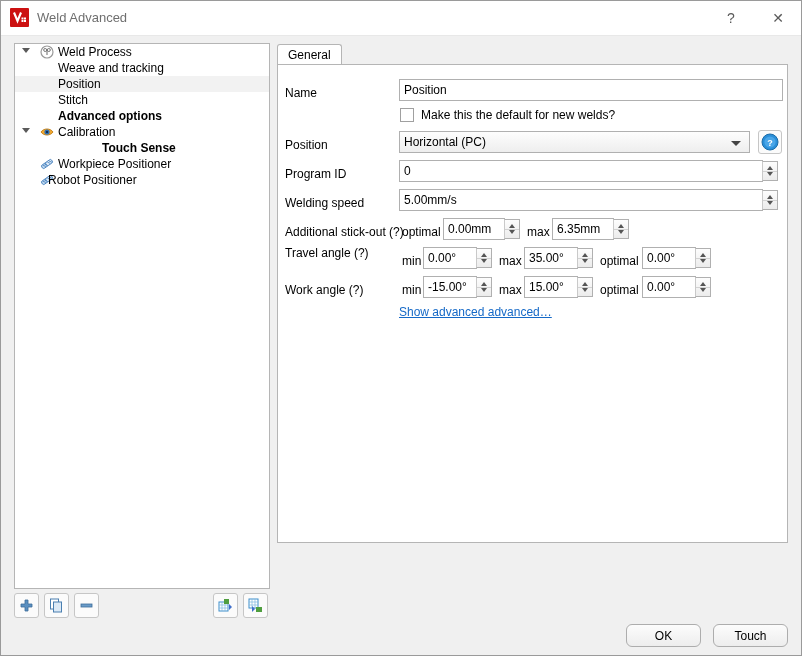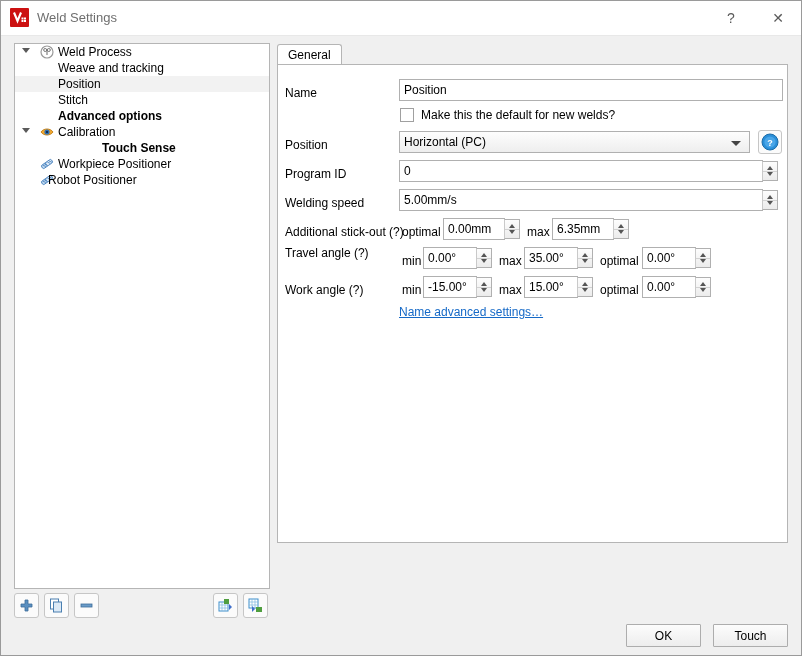--- a/index.html
+++ b/index.html
@@ -179,21 +179,21 @@
     text-decoration:underline;
     cursor:pointer;
   }
 
   
   .dlg-btn {
     position:absolute; top:623px;
     width:75px; height:23px;
     background:linear-gradient(#fcfcfc,#ededed);
     border:1px solid #adadad;
-    border-radius:1px;
+    border-radius:6px;
     font-size:12px;
     display:flex; align-items:center; justify-content:center;
     color:#000;
   }
   #btn-ok { left:625px; }
   #btn-cancel { left:712px; }
 </style>
 </head>
 <body>
 
@@ -202,21 +202,21 @@
   <div id="titlebar">
     <div id="app-icon">
       <svg width="15" height="15" viewBox="0 0 15 15">
         <path d="M2 2.5 L5.5 11 L9 2.5" stroke="#ffffff" stroke-width="2.1" fill="none"></path>
         <rect x="9.5" y="7.5" width="2" height="2" fill="#ffffff"></rect>
         <rect x="12" y="7.5" width="2" height="2" fill="#ffffff"></rect>
         <rect x="9.5" y="10" width="2" height="2" fill="#ffffff"></rect>
         <rect x="12" y="10" width="2" height="2" fill="#ffffff"></rect>
       </svg>
     </div>
-    <div id="title-text">Weld Settings</div>
+    <div id="title-text">Weld Advanced</div>
     <div class="tb-btn" id="tb-help">
       <span>?</span>
     </div>
     <div class="tb-btn" id="tb-close">
       <span>✕</span>
     </div>
   </div>
 
   <div id="tree-panel">
     <div id="tree-rows">
@@ -410,21 +410,21 @@
         <span class="dn"></span>
     </div>
     <div class="inline-label" style="left:322px; top:218px;">optimal</div>
     <div class="field" style="left:364px; top:211px; width:54px;">0.00°</div>
     <div class="spin" style="left:417px; top:212px;">
       <span class="up"></span>
         <span class="mid"></span>
         <span class="dn"></span>
     </div>
 
-    <div id="adv-link" style="left:121px; top:240px;">Name advanced settings…</div>
+    <div id="adv-link" style="left:121px; top:240px;">Show advanced advanced…</div>
   </div>
 
   <div class="dlg-btn" id="btn-ok">
     <span>OK</span>
   </div>
   <div class="dlg-btn" id="btn-cancel">
     <span>Touch</span>
   </div>
 
 </div>

